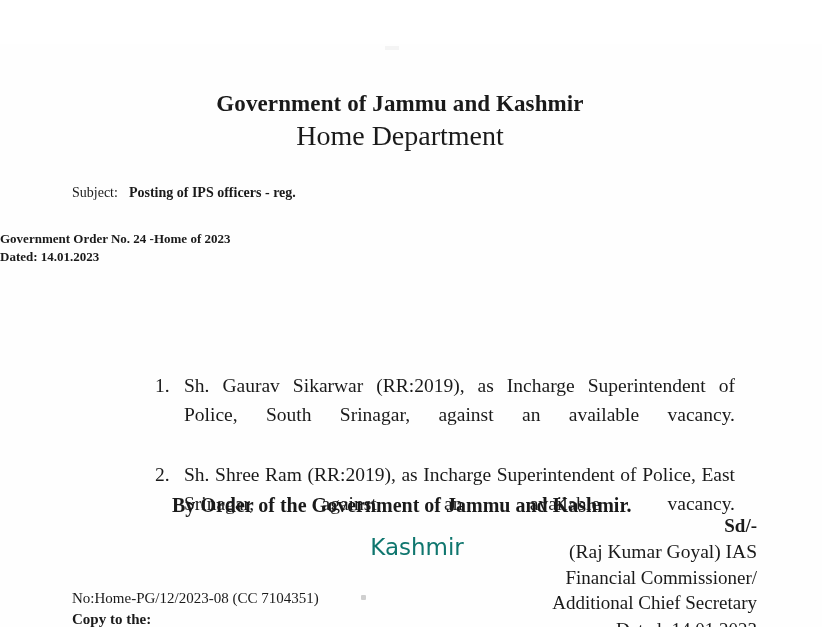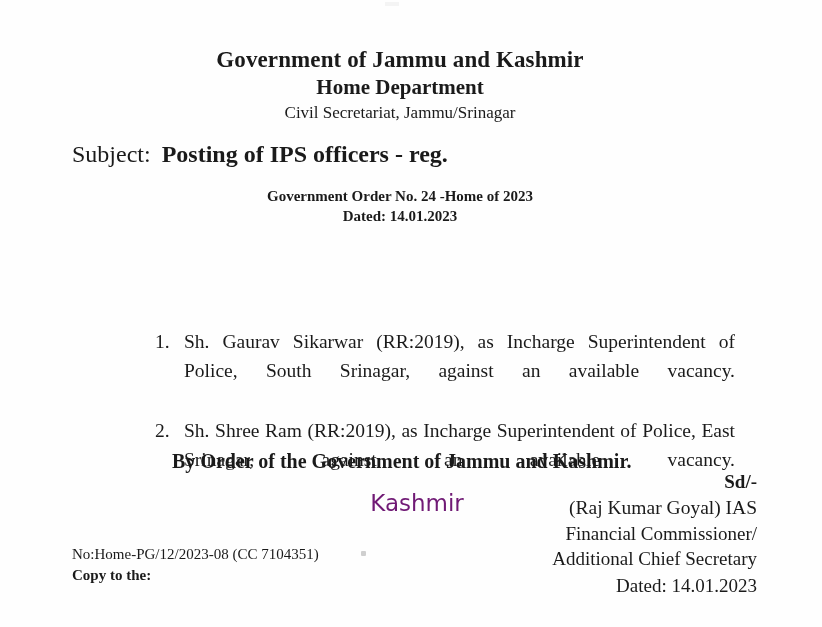--- a/index.html
+++ b/index.html
@@ -14,72 +14,72 @@
     overflow: hidden;
     font-family: "Liberation Serif", "DejaVu Serif", serif;
     color: #1a1a1a;
     -webkit-font-smoothing: antialiased;
   }
 
   .page {
     position: absolute;
     inset: 0;
     background: #fefefe;
+    margin-top: 44px;
   }
 
   
   .header {
     position: absolute;
     top: 45px;
     left: 0;
     width: 800px;
     text-align: center;
   }
   .header .line1 {
     font-size: 23px;
     font-weight: bold;
     letter-spacing: 0.1px;
     line-height: 1.28;
   }
   .header .line2 {
-    font-size: 21px;
-    font-weight: bold;
+    font-size: 28px;
+    font-weight: normal;
     line-height: 1.25;
   }
   .header .line3 {
     font-size: 17px;
     font-weight: normal;
     line-height: 1.35;
     margin-top: 1px;
   }
 
   
   .subject {
     position: absolute;
     top: 141px;
     left: 72px;
-    font-size: 24px;
+    font-size: 14px;
     white-space: nowrap;
   }
   .subject .label {
     font-weight: normal;
   }
   .subject .value {
     font-weight: bold;
     margin-left: 11px;
   }
 
   
   .order-no {
     position: absolute;
     top: 186px;
     left: 0;
     width: 800px;
-    text-align: center;
-    font-size: 15px;
+    font-size: 13px;
     font-weight: bold;
     line-height: 1.35;
   }
 
   
   .body-para {
     position: absolute;
     top: 259px;
     left: 72px;
     width: 663px;
@@ -170,21 +170,21 @@
   .watermark {
     position: absolute;
     top: 489px;
     left: 352px;
     width: 130px;
     text-align: center;
     font-family: "DejaVu Sans", "Liberation Sans", sans-serif;
     font-size: 23px;
     font-weight: 400;
     line-height: 1.28;
-    color: #701a75;
+    color: #0f766e;
   }
   .watermark .wm-dot {
     position: absolute;
     left: 9px;
     top: 62px;
     width: 5px;
     height: 5px;
     background: #cfcfcf;
     border-radius: 1px;
   }
@@ -219,21 +219,20 @@
 </head>
 <body>
 
 <div class="page">
 
   <div class="speck"></div>
 
   <div class="header">
     <div class="line1">Government of Jammu and Kashmir</div>
     <div class="line2">Home Department</div>
-    <div class="line3">Civil Secretariat, Jammu/Srinagar</div>
   </div>
 
   <div class="subject">
     <span class="label">Subject:</span><span class="value">Posting of IPS officers - reg.</span>
   </div>
 
   <div class="order-no">
     <div>Government Order No. 24 -Home of 2023</div>
     <div>Dated: 14.01.2023</div>
   </div>

